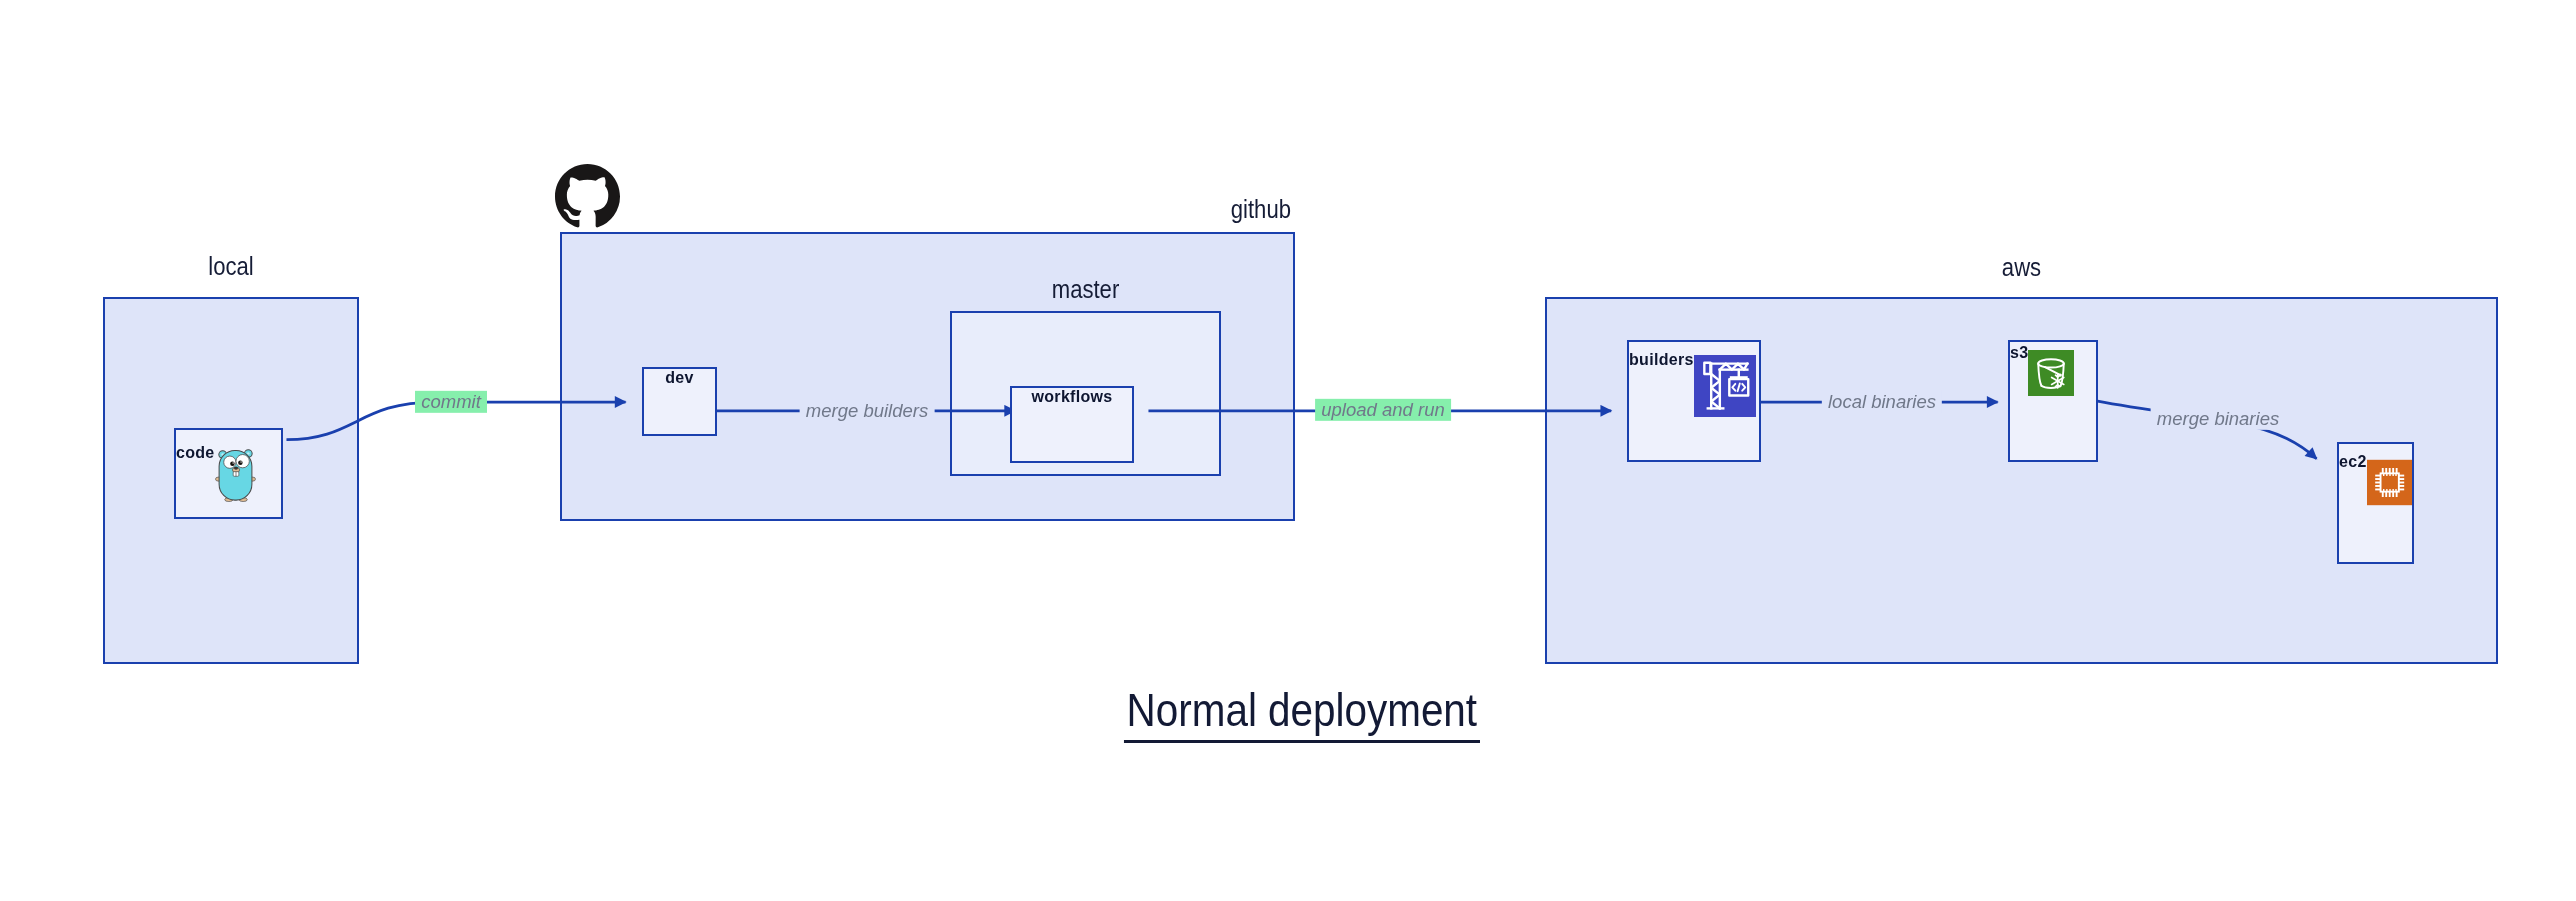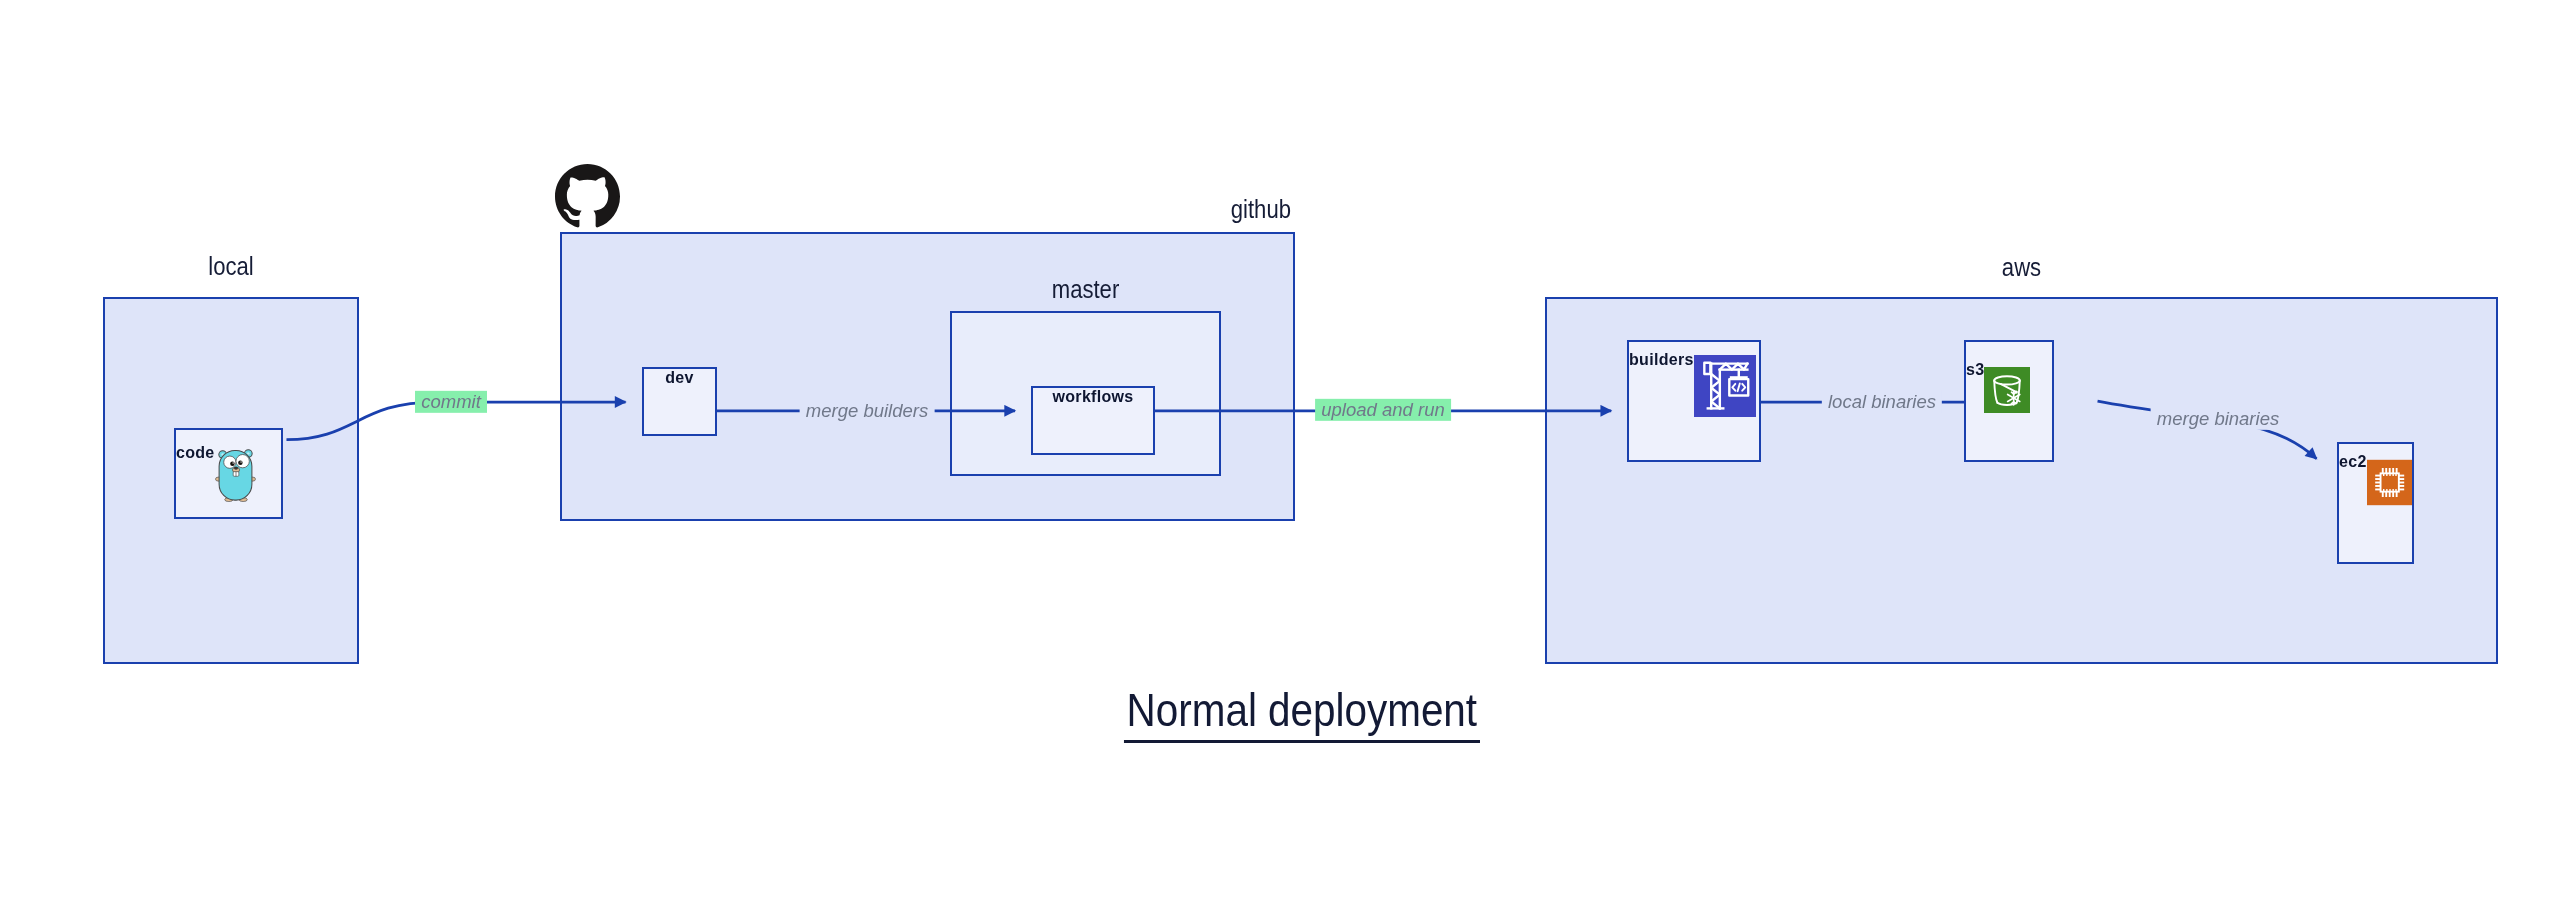--- a/index.html
+++ b/index.html
@@ -87,21 +87,21 @@
       <ellipse cx="41" cy="40.5" rx="4" ry="3" fill="#3a3330"></ellipse>
       <rect x="35.5" y="47.5" width="11" height="9" rx="2" fill="#ffffff" stroke="#4a4a4a" stroke-width="1.3"></rect>
       <line x1="41" y1="47.5" x2="41" y2="56.5" stroke="#4a4a4a" stroke-width="1.3"></line>
     </svg>
   </div>
 
   <div class="node center" style="left:634px;top:367px;width:75px;height:69px">
     <span class="nlabel">dev</span>
   </div>
 
-  <div class="node center" style="left:1023px;top:386px;width:124px;height:69px">
+  <div class="node center" style="left:1002px;top:386px;width:124px;height:77px">
     <span class="nlabel">workflows</span>
   </div>
 
   <div class="node" style="left:1619px;top:340px;width:134px;height:122px;padding-top:8.8px">
     <span class="nlabel">builders</span>
     <svg width="62" height="62" viewBox="0 0 72 72" style="margin-top:4.6px">
       <rect x="0" y="0" width="72" height="72" fill="#3f45c3"></rect>
       <g fill="none" stroke="#ffffff" stroke-width="2.8" stroke-linejoin="round" stroke-linecap="square">
         <rect x="12" y="9" width="7" height="13"></rect>
         <line x1="20" y1="10" x2="62" y2="10"></line>
@@ -116,21 +116,21 @@
         <rect x="41" y="28" width="22" height="19"></rect>
       </g>
       <g fill="none" stroke="#ffffff" stroke-width="2.2" stroke-linejoin="round" stroke-linecap="round">
         <polyline points="48,33.5 44.5,37.5 48,41.5"></polyline>
         <polyline points="56,33.5 59.5,37.5 56,41.5"></polyline>
         <line x1="53.2" y1="33" x2="50.6" y2="42"></line>
       </g>
     </svg>
   </div>
 
-  <div class="node" style="left:1956px;top:340px;width:90px;height:122px;padding-top:19px">
+  <div class="node" style="left:2000px;top:340px;width:90px;height:122px;padding-top:2px">
     <span class="nlabel">s3</span>
     <svg width="46" height="46" viewBox="0 0 72 72" style="margin-top:6.2px">
       <rect x="0" y="0" width="72" height="72" fill="#3e8b25"></rect>
       <g fill="none" stroke="#ffffff" stroke-width="3" stroke-linecap="round">
         <ellipse cx="36" cy="21" rx="20" ry="6.5"></ellipse>
         <path d="M16 21 C16.5 34 18.5 51 21 56"></path>
         <path d="M56 21 C55.5 34 53.5 51 51 56"></path>
         <path d="M21 56 C27 60.5 45 60.5 51 56"></path>
         <line x1="26" y1="26.5" x2="50" y2="39"></line>
       </g>

